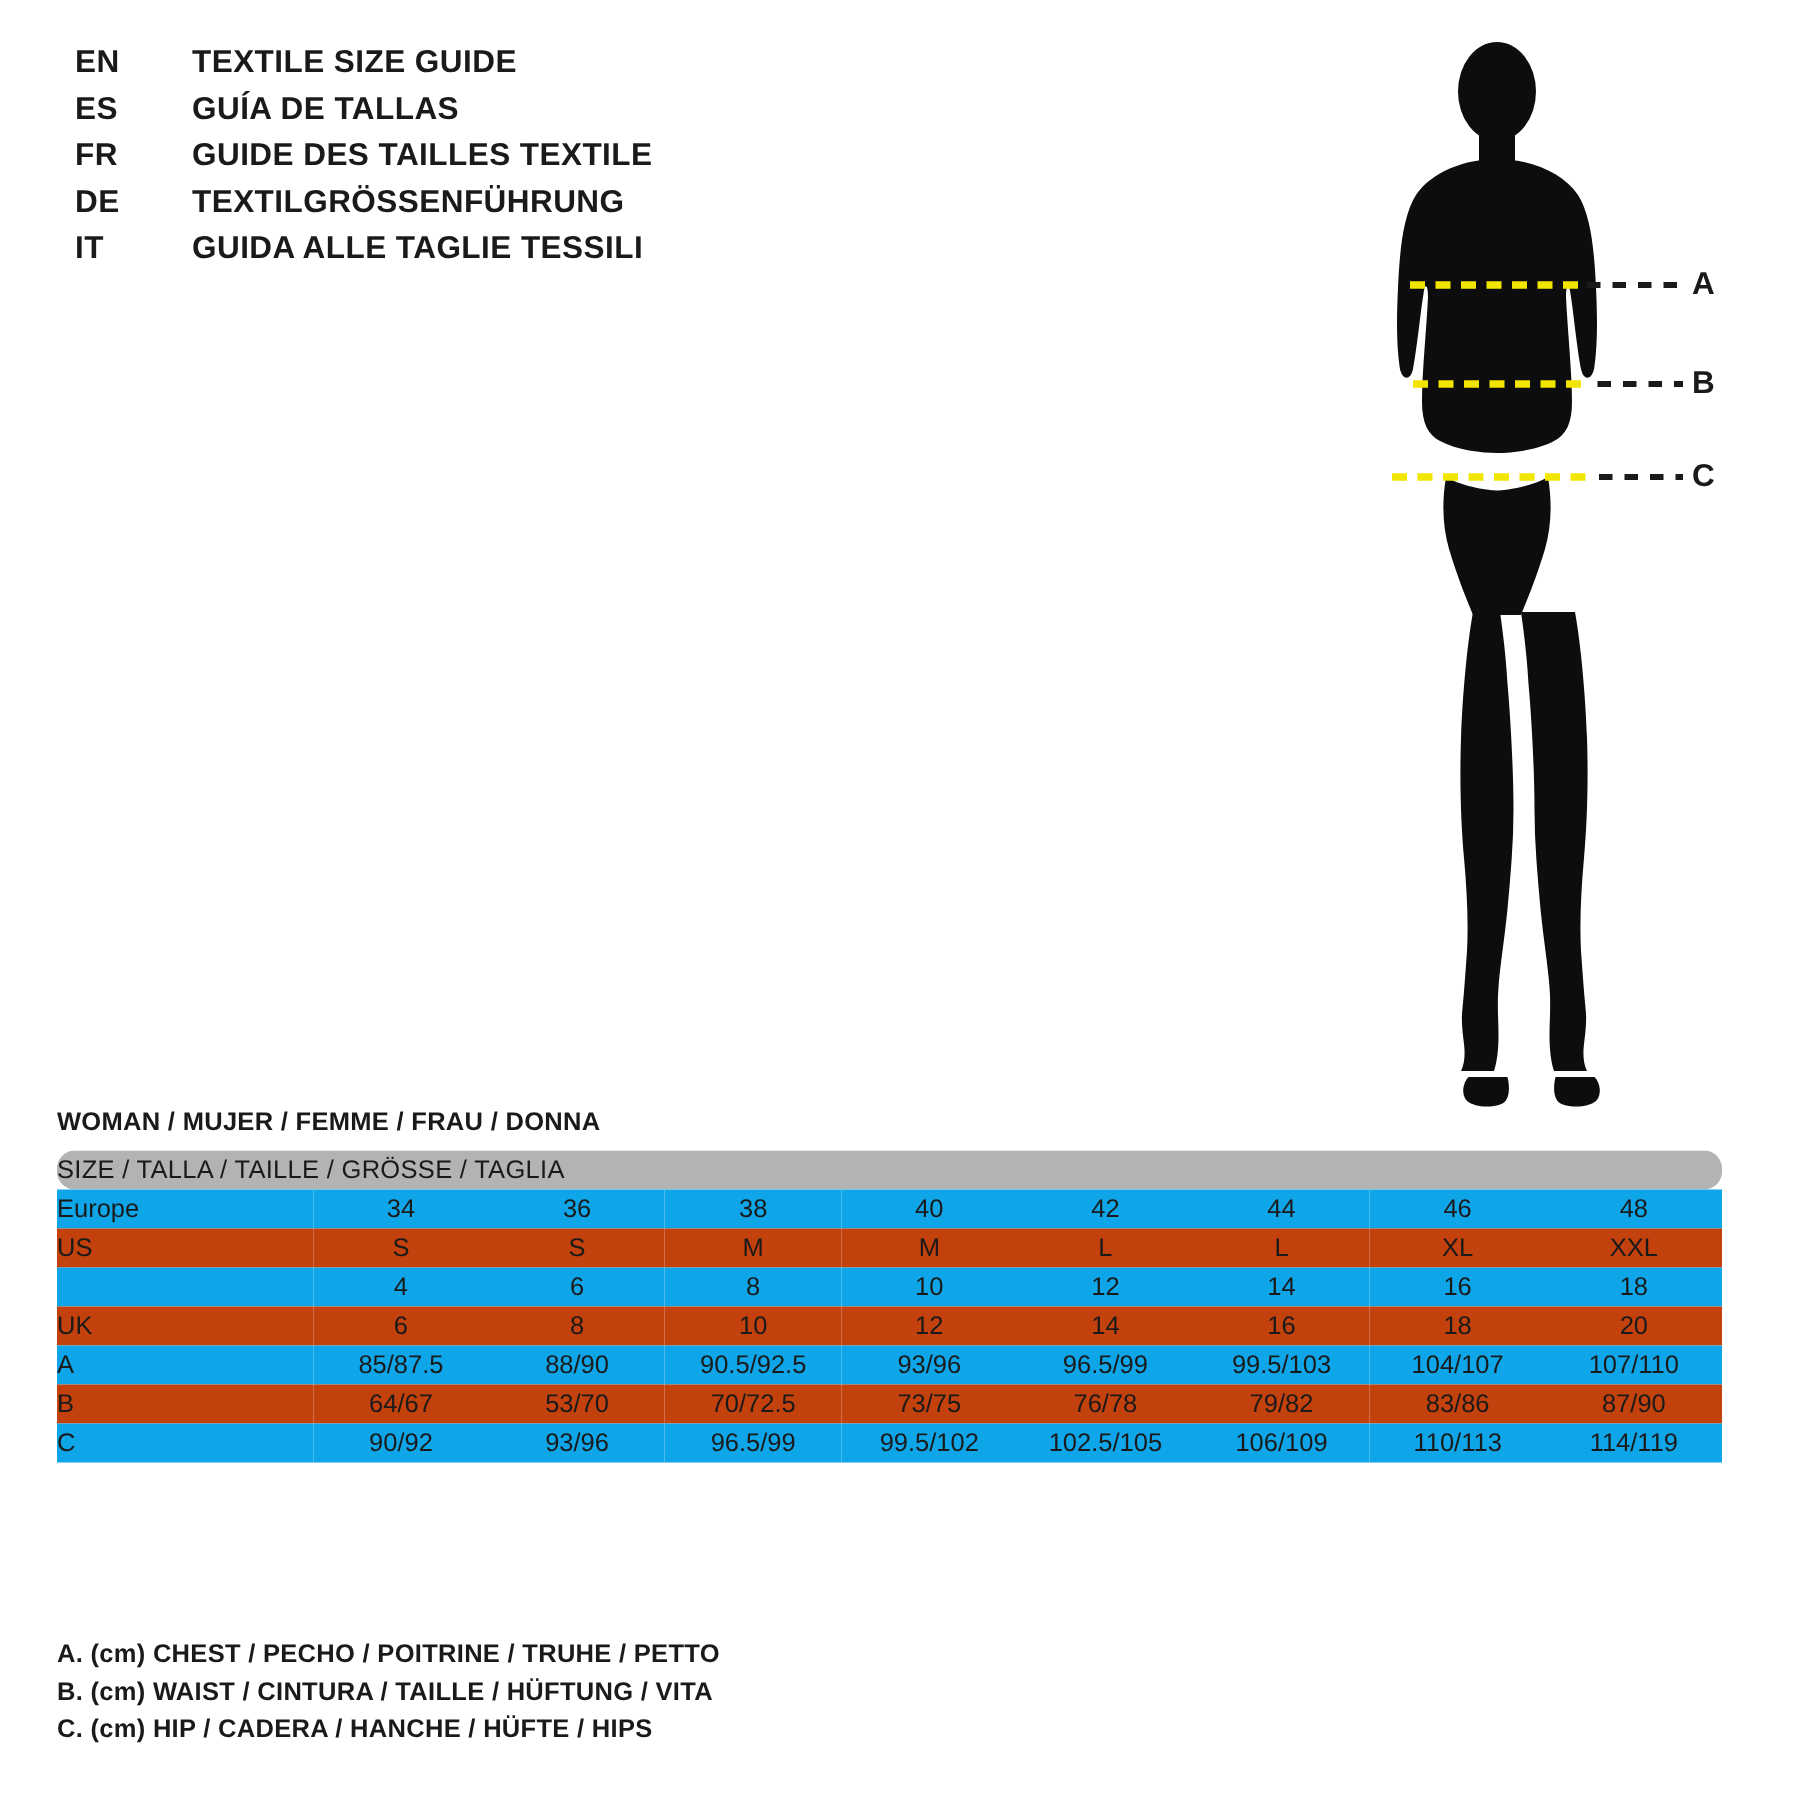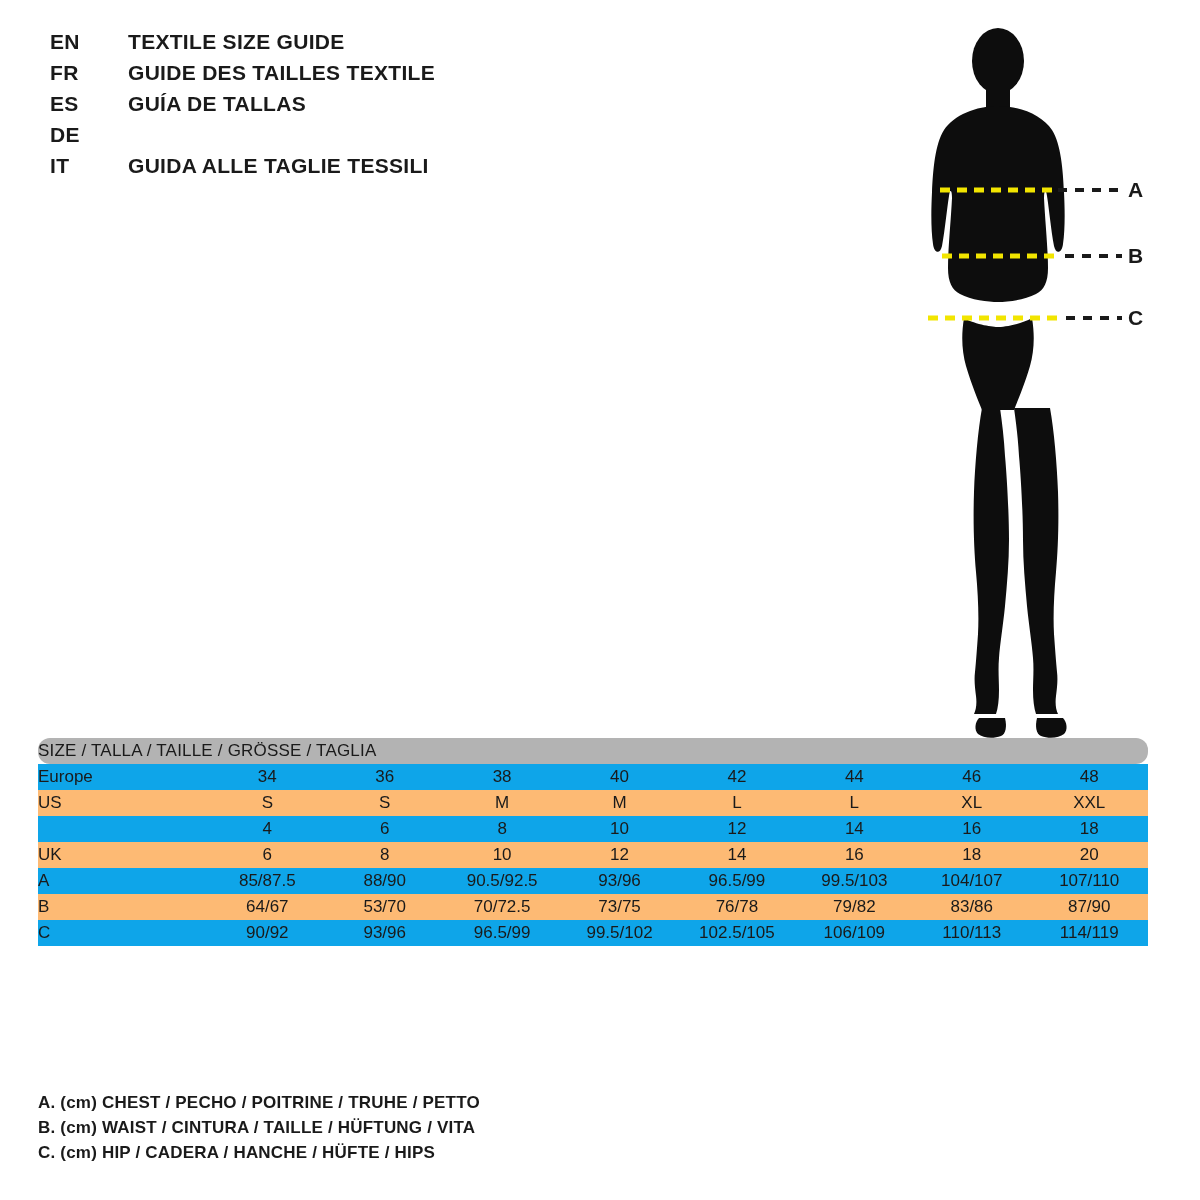--- a/index.html
+++ b/index.html
@@ -100,21 +100,21 @@
     background: #b3b3b3;
   }
   .row-header td {
     text-align: left;
     padding-left: 6px;
     font-weight: normal;
     letter-spacing: 0.2px;
     border-radius: 12px;
   }
   .row-alt-a { background: #0ea5e9; }
-  .row-alt-b { background: #fdba74; }
+  .row-alt-b { background: #c2410c; }
 
   td.label-cell {
     text-align: left;
     padding-left: 6px;
     width: 170px;
   }
   td.val-cell {
     text-align: center;
   }
 
@@ -137,29 +137,30 @@
 </style>
 </head>
 <body>
 
 <div class="titles">
   <div class="title-row">
     <span class="title-code">EN</span>
     <span class="title-text">TEXTILE SIZE GUIDE</span>
   </div>
   <div class="title-row">
+    <span class="title-code">ES</span>
+    <span class="title-text">GUÍA DE TALLAS</span>
+  </div>
+  <div class="title-row">
     <span class="title-code">FR</span>
     <span class="title-text">GUIDE DES TAILLES TEXTILE</span>
   </div>
   <div class="title-row">
-    <span class="title-code">ES</span>
-    <span class="title-text">GUÍA DE TALLAS</span>
-  </div>
-  <div class="title-row">
     <span class="title-code">DE</span>
+    <span class="title-text">TEXTILGRÖSSENFÜHRUNG</span>
   </div>
   <div class="title-row">
     <span class="title-code">IT</span>
     <span class="title-text">GUIDA ALLE TAGLIE TESSILI</span>
   </div>
 </div>
 
 <div class="figure-wrap">
   <svg class="figure-svg" width="320" height="730" viewBox="0 0 320 730">
     <g fill="#0d0d0d">
@@ -240,20 +241,21 @@
   </svg>
 
   <div class="callouts">
     <span class="callout-label" style="left:268px; top:160px;">A</span>
     <span class="callout-label" style="left:268px; top:226px;">B</span>
     <span class="callout-label" style="left:268px; top:288px;">C</span>
   </div>
 </div>
 
 <div class="table-section">
+  <div class="gender-line">WOMAN / MUJER / FEMME / FRAU / DONNA</div>
 
   <table class="size-table">
     <colgroup>
       <col style="width:170px">
       <col style="width:117px">
         <col style="width:117px">
         <col style="width:117px">
         <col style="width:117px">
       <col style="width:117px">
         <col style="width:117px">

